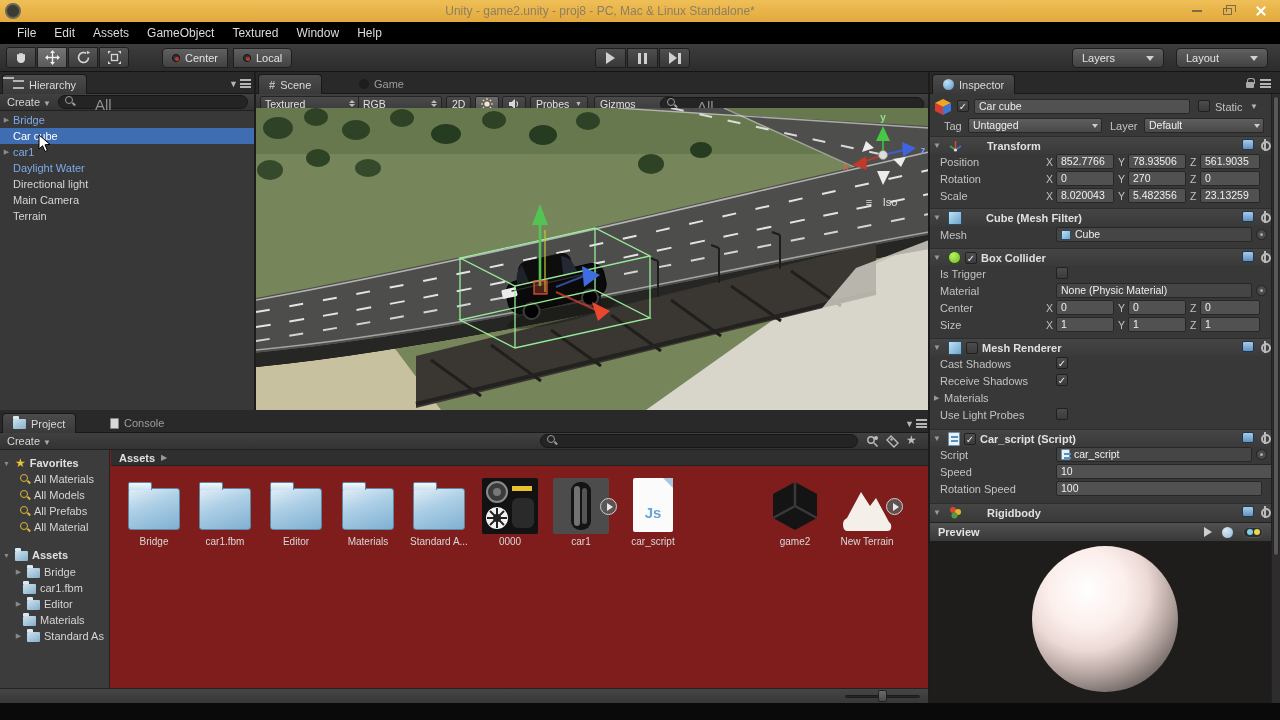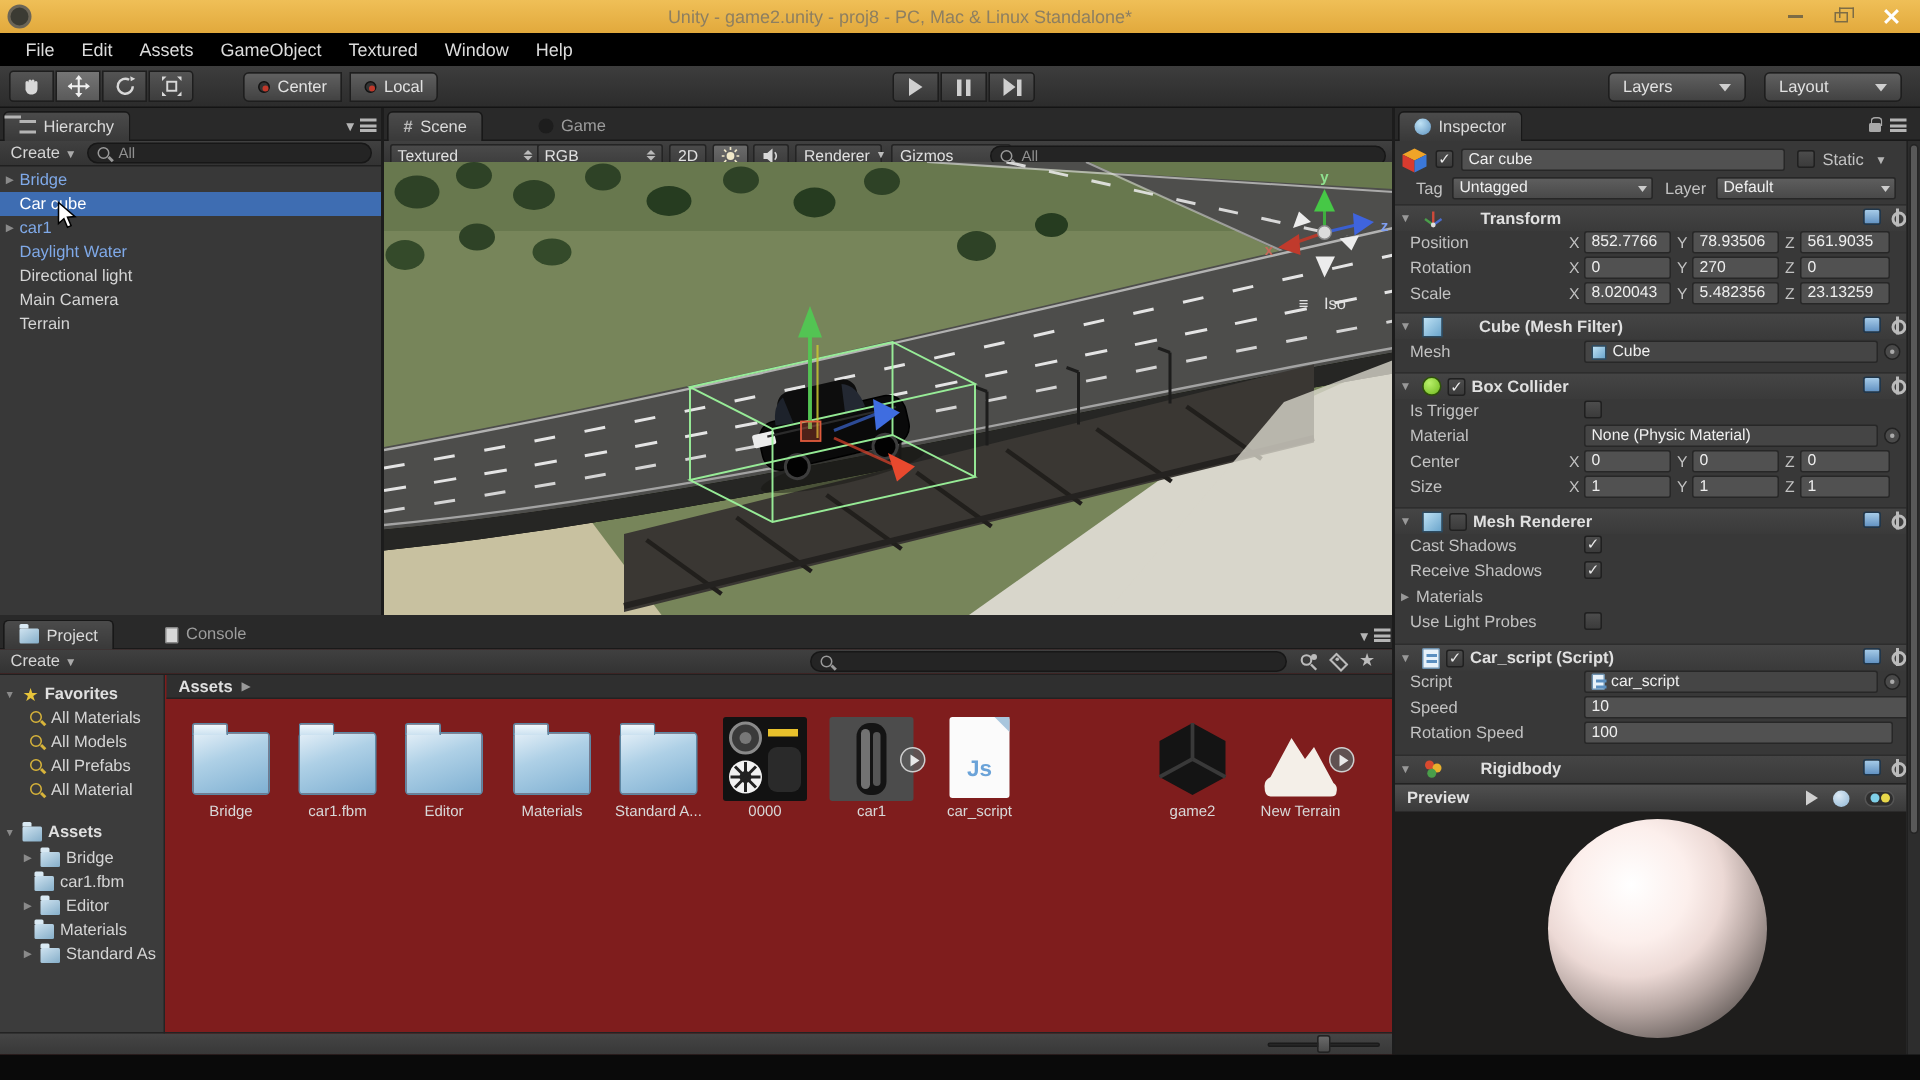--- a/index.html
+++ b/index.html
@@ -38,21 +38,21 @@
   .pause-bars{display:flex;gap:3px}.pause-bars i{width:3px;height:11px;background:#cfcfcf}
   .step{display:flex;align-items:center;gap:1px}
   .step .bar{width:3px;height:11px;background:#cfcfcf}
   .dd-arrow{width:0;height:0;border-left:4px solid transparent;border-right:4px solid transparent;border-top:5px solid #cfcfcf}
 
   
   .tabstrip{background:#292929;border-bottom:1px solid #191919}
   .tab{position:absolute;top:2px;height:20px;display:flex;align-items:center;gap:5px;padding:0 10px;font-size:11px;color:#dadada;background:linear-gradient(#4b4b4b,#393939);border:1px solid #181818;border-bottom:none;border-radius:4px 4px 0 0;white-space:nowrap}
   .tab.inactive{background:#2f2f2f;color:#9d9d9d}
   .subbar{background:linear-gradient(#404040,#333);border-bottom:1px solid #202020}
-  .searchfield{position:absolute;background:#242424;border:1px solid #171717;border-radius:8px;height:14px;display:flex;align-items:flex-end;padding:0 6px;color:#8f8f8f;font-size:10px;gap:4px}
+  .searchfield{position:absolute;background:#242424;border:1px solid #171717;border-radius:8px;height:14px;display:flex;align-items:flex-start;padding:0 6px;color:#8f8f8f;font-size:15px;gap:20px}
   .mag{width:10px;height:10px;position:relative;flex:none}
   .mag::before{content:'';position:absolute;left:0;top:0;width:6px;height:6px;border:1.4px solid #9a9a9a;border-radius:50%}
   .mag::after{content:'';position:absolute;left:7px;top:7px;width:3.5px;height:1.6px;background:#9a9a9a;transform:rotate(45deg)}
   .mag.gold::before{border-color:#d8b43a}.mag.gold::after{background:#d8b43a}
   .corner-ico{position:absolute;color:#b5b5b5;font-size:9px}
   .hamburger{position:absolute;width:11px;height:9px;border-top:2px solid #b5b5b5;border-bottom:2px solid #b5b5b5}
   .hamburger::after{content:'';position:absolute;left:0;top:1.5px;width:11px;height:2px;background:#b5b5b5}
   .lock{position:absolute;width:8px;height:6px;background:#a8a8a8;border-radius:1px}
   .lock::before{content:'';position:absolute;left:1px;top:-4px;width:6px;height:5px;border:1.5px solid #a8a8a8;border-bottom:none;border-radius:3px 3px 0 0}
 
@@ -312,21 +312,21 @@
           </g>
         </svg>
     </div>
     <div class="scn-btn" style="left:246px;top:24px;width:24px">
       <svg width="12" height="12" viewBox="0 0 12 12">
           <path d="M1 4 h2.5 L7 1 v10 L3.5 8 H1z" fill="#d8d8d8"></path>
           <path d="M8.5 3.5 a3.5 3.5 0 0 1 0 5" fill="none" stroke="#d8d8d8" stroke-width="1.1"></path>
         </svg>
     </div>
     <div class="scn-btn" style="left:274px;top:24px;width:58px;justify-content:space-between">
-      <span>Renderer</span>
+      <span>Probes</span>
       <span style="font-size:7px;color:#bbb">▼</span>
     </div>
     <div class="scn-btn" style="left:338px;top:24px;width:80px;justify-content:space-between">
       <span>Gizmos</span>
       <span style="font-size:7px;color:#bbb">▼</span>
     </div>
     <div class="searchfield" style="left:404px;top:25px;width:264px">
       <span class="mag"></span>
       <span>All</span>
     </div>

